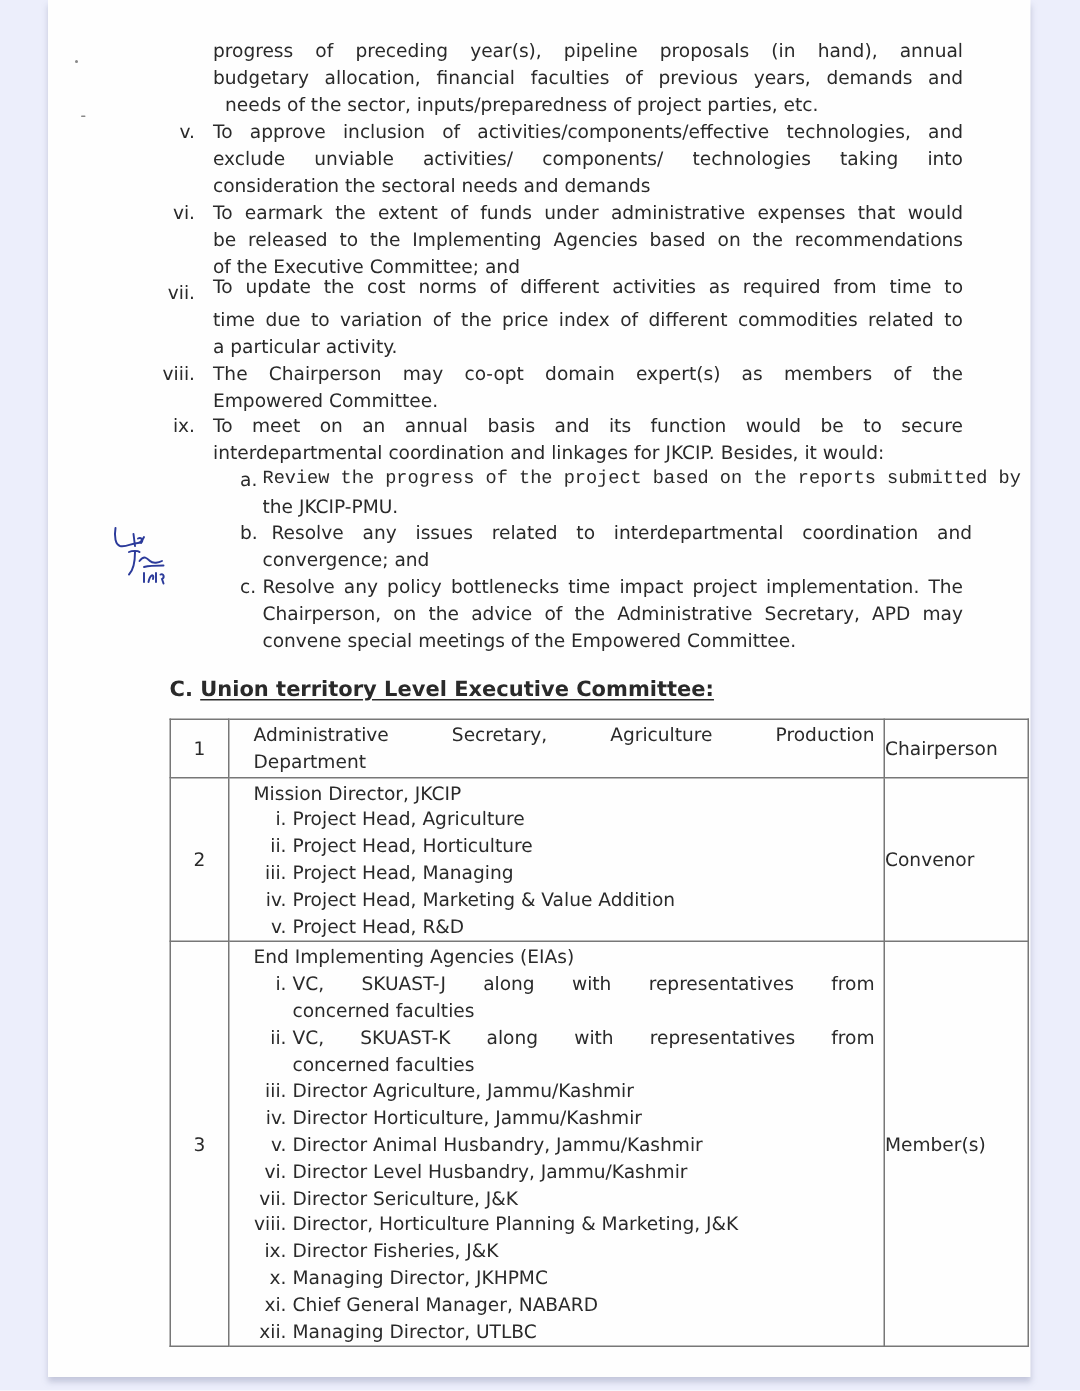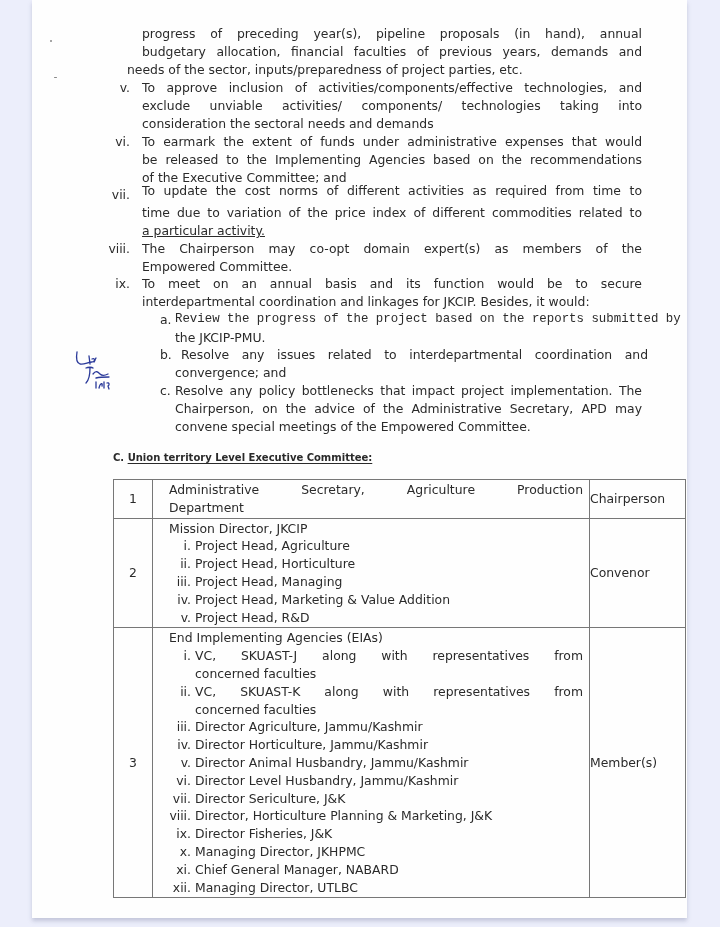--- a/index.html
+++ b/index.html
@@ -16,21 +16,21 @@
   }
   .dot { position:absolute; width:2px; height:2px; background:#888; border-radius:1px; }
   .content { position:absolute; left:0; top:0; width:655px; }
   .line {
     position:absolute; font-size:12.4px; line-height:17.8px; white-space:nowrap;
   }
   .just { text-align:justify; text-align-last:justify; }
   .num { position:absolute; font-size:12.4px; line-height:17.8px; text-align:right; }
   .sig { position:absolute; left:42px; top:350px; width:60px; height:40px; }
   .heading {
-    position:absolute; left:81px; top:452px; font-size:10px; font-weight:bold; white-space:nowrap;
+    position:absolute; left:81px; top:452px; font-size:14px; font-weight:bold; white-space:nowrap;
   }
   .heading .u { text-decoration:underline; text-underline-offset:2px; }
   table.committee {
     position:absolute; left:81px; top:479px; width:573px;
     border-collapse:collapse; font-size:12.4px; line-height:17.8px;
   }
   table.committee td { border:1.3px solid #777; vertical-align:middle; padding:0; }
   td.c-num { width:38px; text-align:center; }
   td.c-role { width:95px; text-align:left; }
   td.c-desc { padding:1px 6px 1px 16px !important; }
@@ -43,55 +43,55 @@
 <body>
 
 <div class="page">
   <div class="dot" style="left:18px;top:40px;"></div>
   <div class="dot" style="left:22px;top:77px;width:3px;height:1px;"></div>
 
   <div class="content">
 
     <div class="line just" style="left:110px;top:25px;width:500px;">progress of preceding year(s), pipeline proposals (in hand), annual</div>
     <div class="line just" style="left:110px;top:43px;width:500px;">budgetary allocation, financial faculties of previous years, demands and</div>
-    <div class="line" style="left:95px;top:61px;">needs of the sector, inputs/preparedness of project parties, etc.</div>
+    <div class="line" style="left:118px;top:61px;">needs of the sector, inputs/preparedness of project parties, etc.</div>
 
     <div class="num" style="left:60px;top:79px;width:38px;">v.</div>
     <div class="line just" style="left:110px;top:79px;width:500px;">To approve inclusion of activities/components/effective technologies, and</div>
     <div class="line just" style="left:110px;top:97px;width:500px;">exclude unviable activities/ components/ technologies taking into</div>
     <div class="line" style="left:110px;top:115px;">consideration the sectoral needs and demands</div>
 
     <div class="num" style="left:60px;top:133px;width:38px;">vi.</div>
     <div class="line just" style="left:110px;top:133px;width:500px;">To earmark the extent of funds under administrative expenses that would</div>
     <div class="line just" style="left:110px;top:151px;width:500px;">be released to the Implementing Agencies based on the recommendations</div>
     <div class="line" style="left:110px;top:169px;">of the Executive Committee; and</div>
 
     <div class="num" style="left:60px;top:186px;width:38px;">vii.</div>
     <div class="line just" style="left:110px;top:182px;width:500px;">To update the cost norms of different activities as required from time to</div>
     <div class="line just" style="left:110px;top:204px;width:500px;">time due to variation of the price index of different commodities related to</div>
-    <div class="line" style="left:110px;top:222px;text-decoration:underline;">a particular activity.</div>
+    <div class="line" style="left:110px;top:222px;">a particular activity.</div>
 
     <div class="num" style="left:60px;top:240px;width:38px;">viii.</div>
     <div class="line just" style="left:110px;top:240px;width:500px;">The Chairperson may co-opt domain expert(s) as members of the</div>
     <div class="line" style="left:110px;top:258px;">Empowered Committee.</div>
 
     <div class="num" style="left:60px;top:275px;width:38px;">ix.</div>
     <div class="line just" style="left:110px;top:275px;width:500px;">To meet on an annual basis and its function would be to secure</div>
     <div class="line" style="left:110px;top:293px;">interdepartmental coordination and linkages for JKCIP. Besides, it would:</div>
 
     <div class="line" style="left:128px;top:311px;">a.</div>
     <div class="line just" style="left:143px;top:311px;width:467px;font-family:Liberation Mono, monospace;">Review the progress of the project based on the reports submitted by</div>
     <div class="line" style="left:143px;top:329px;">the JKCIP-PMU.</div>
 
     <div class="line" style="left:128px;top:346px;">b.</div>
     <div class="line just" style="left:149px;top:346px;width:467px;">Resolve any issues related to interdepartmental coordination and</div>
     <div class="line" style="left:143px;top:364px;">convergence; and</div>
 
     <div class="line" style="left:128px;top:382px;">c.</div>
-    <div class="line just" style="left:143px;top:382px;width:467px;">Resolve any policy bottlenecks that impact project implementation. The</div>
+    <div class="line just" style="left:143px;top:382px;width:467px;">Resolve any policy bottlenecks time impact project implementation. The</div>
     <div class="line just" style="left:143px;top:400px;width:467px;">Chairperson, on the advice of the Administrative Secretary, APD may</div>
     <div class="line" style="left:143px;top:418px;">convene special meetings of the Empowered Committee.</div>
 
     <svg class="sig" viewBox="0 0 60 40">
       <g fill="none" stroke="#2b3a9a" stroke-width="1.3" stroke-linecap="round">
         <path d="M3 2 C2 8 3 13 6 14 C10 15 14 12 18 12 C20 12 21 10 22 8"></path>
         <path d="M15 6 L16 14 M18 9 C20 8 22 10 20 12"></path>
         <path d="M12 18 C14 17 18 17 19 18 M16 18 C16 24 15 30 12 33"></path>
         <path d="M19 24 C22 20 24 22 26 24 C28 26 32 25 34 24 M22 28 C26 27 30 27 35 27"></path>
         <path d="M22 32 L22 38"></path>

